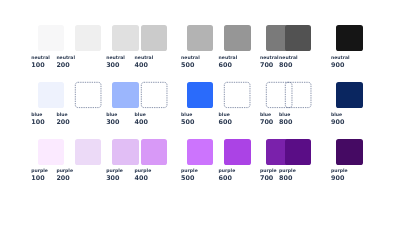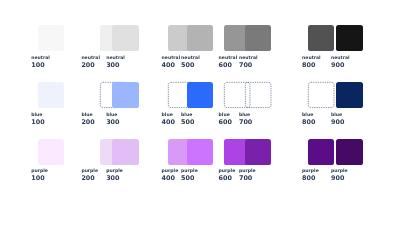--- a/index.html
+++ b/index.html
@@ -13,33 +13,33 @@
   .chip.placeholder .dashbox{display:block;}
   .name{position:absolute;left:-6px;right:-6px;top:29.6px;font-size:4.55px;font-weight:bold;
         color:#2d3b52;line-height:6.0px;letter-spacing:0.0px;transform:translateZ(0);}
   .num{position:absolute;left:-6px;right:-6px;top:35.6px;font-size:6.4px;font-weight:bold;
        color:#2d3b52;line-height:8.0px;letter-spacing:0.0px;transform:translateZ(0);}
   .row:nth-child(1) .name,.row:nth-child(1) .num{margin-top:0.000px;}
   .row:nth-child(2) .name,.row:nth-child(2) .num{margin-top:0.000px;}
   .row:nth-child(3) .name,.row:nth-child(3) .num{margin-top:-0.400px;}
   .cell:nth-child(1){left:0.000px;}
   .cell:nth-child(1) .name,.cell:nth-child(1) .num{margin-left:-0.350px;}
-  .cell:nth-child(2){left:50px;padding-left:12px;}
+  .cell:nth-child(2){left:25px;padding-left:12px;}
   .cell:nth-child(2) .name,.cell:nth-child(2) .num{margin-left:-0.230px;}
   .cell:nth-child(3){left:74.700px;text-decoration:underline;}
   .cell:nth-child(3) .name,.cell:nth-child(3) .num{margin-left:-0.110px;}
-  .cell:nth-child(4){left:130px;}
+  .cell:nth-child(4){left:103px;}
   .cell:nth-child(4) .name,.cell:nth-child(4) .num{margin-left:0.010px;}
   .cell:nth-child(5){left:149.400px;text-decoration:underline;}
   .cell:nth-child(5) .name,.cell:nth-child(5) .num{margin-left:0.130px;}
   .cell:nth-child(6){left:186.750px;border-radius:6px;}
   .cell:nth-child(6) .name,.cell:nth-child(6) .num{margin-left:0.250px;}
-  .cell:nth-child(7){left:207px;}
+  .cell:nth-child(7){left:228px;}
   .cell:nth-child(7) .name,.cell:nth-child(7) .num{margin-left:0.370px;}
-  .cell:nth-child(8){left:270px;}
+  .cell:nth-child(8){left:247px;}
   .cell:nth-child(8) .name,.cell:nth-child(8) .num{margin-left:0.490px;}
   .cell:nth-child(9){left:298.800px;}
   .cell:nth-child(9) .name,.cell:nth-child(9) .num{margin-left:0.610px;}
 </style>
 </head>
 <body>
 
 <div class="palette">
 <div class="row">
 <div class="cell">

